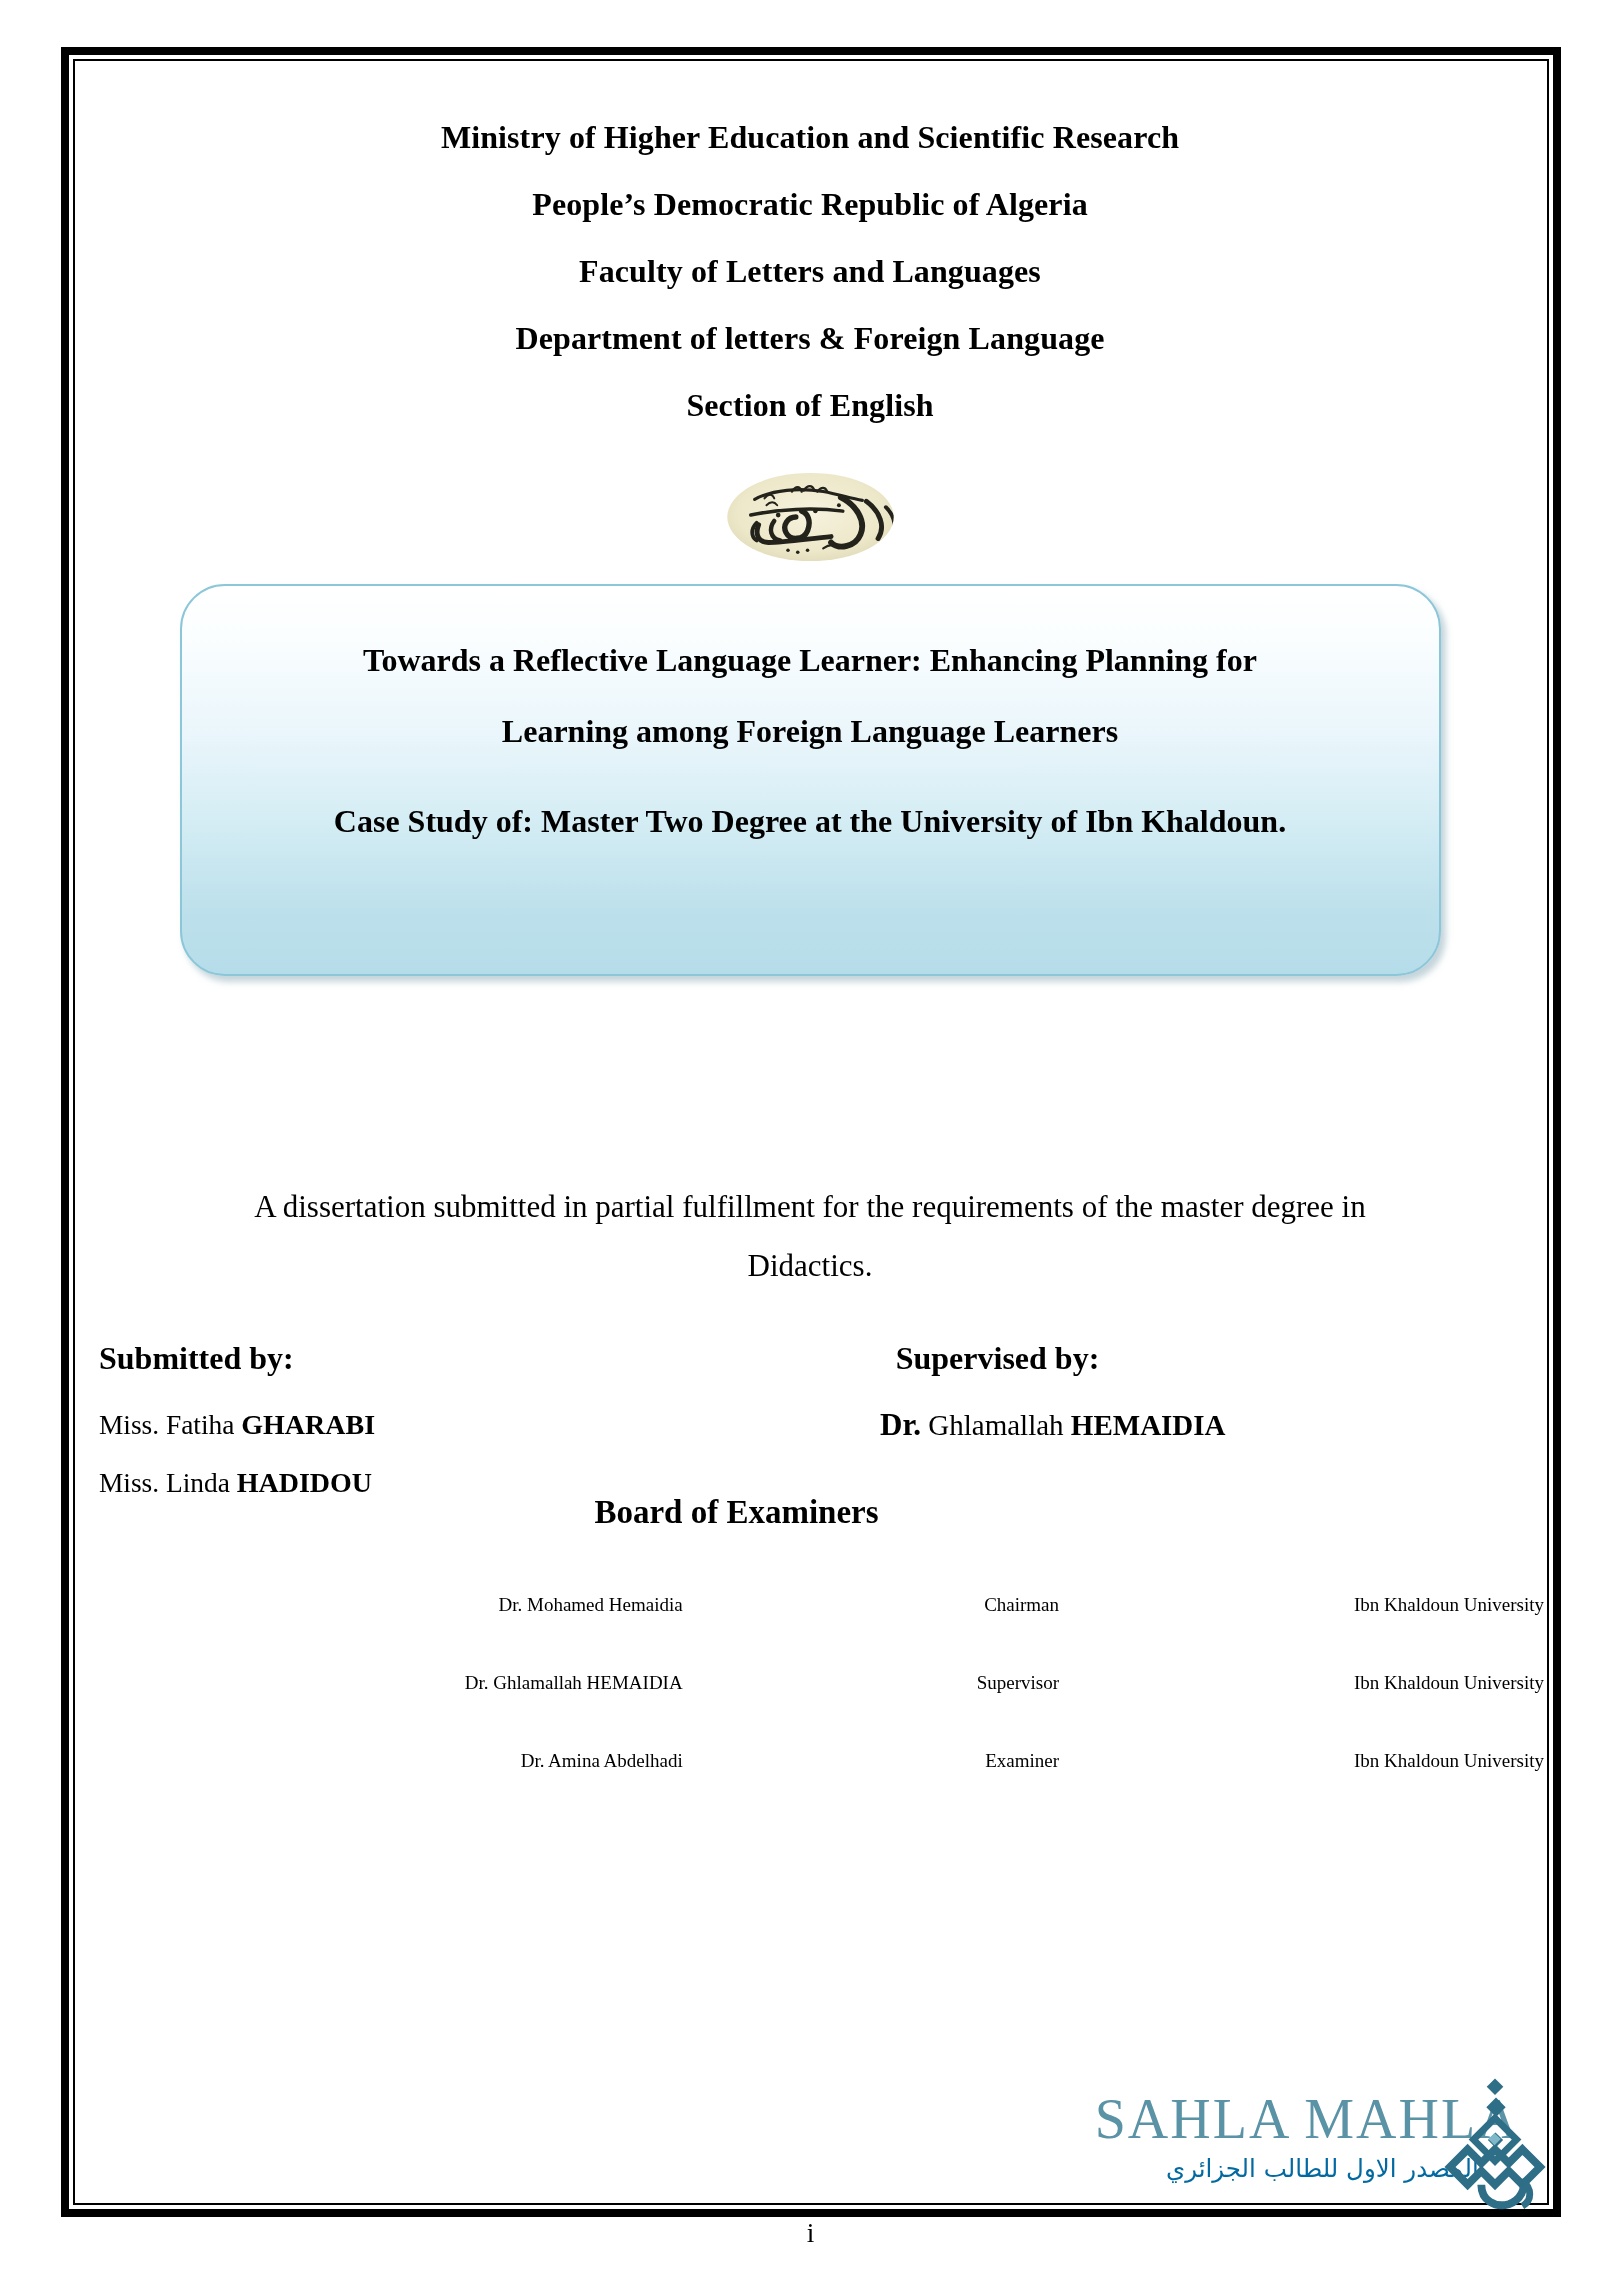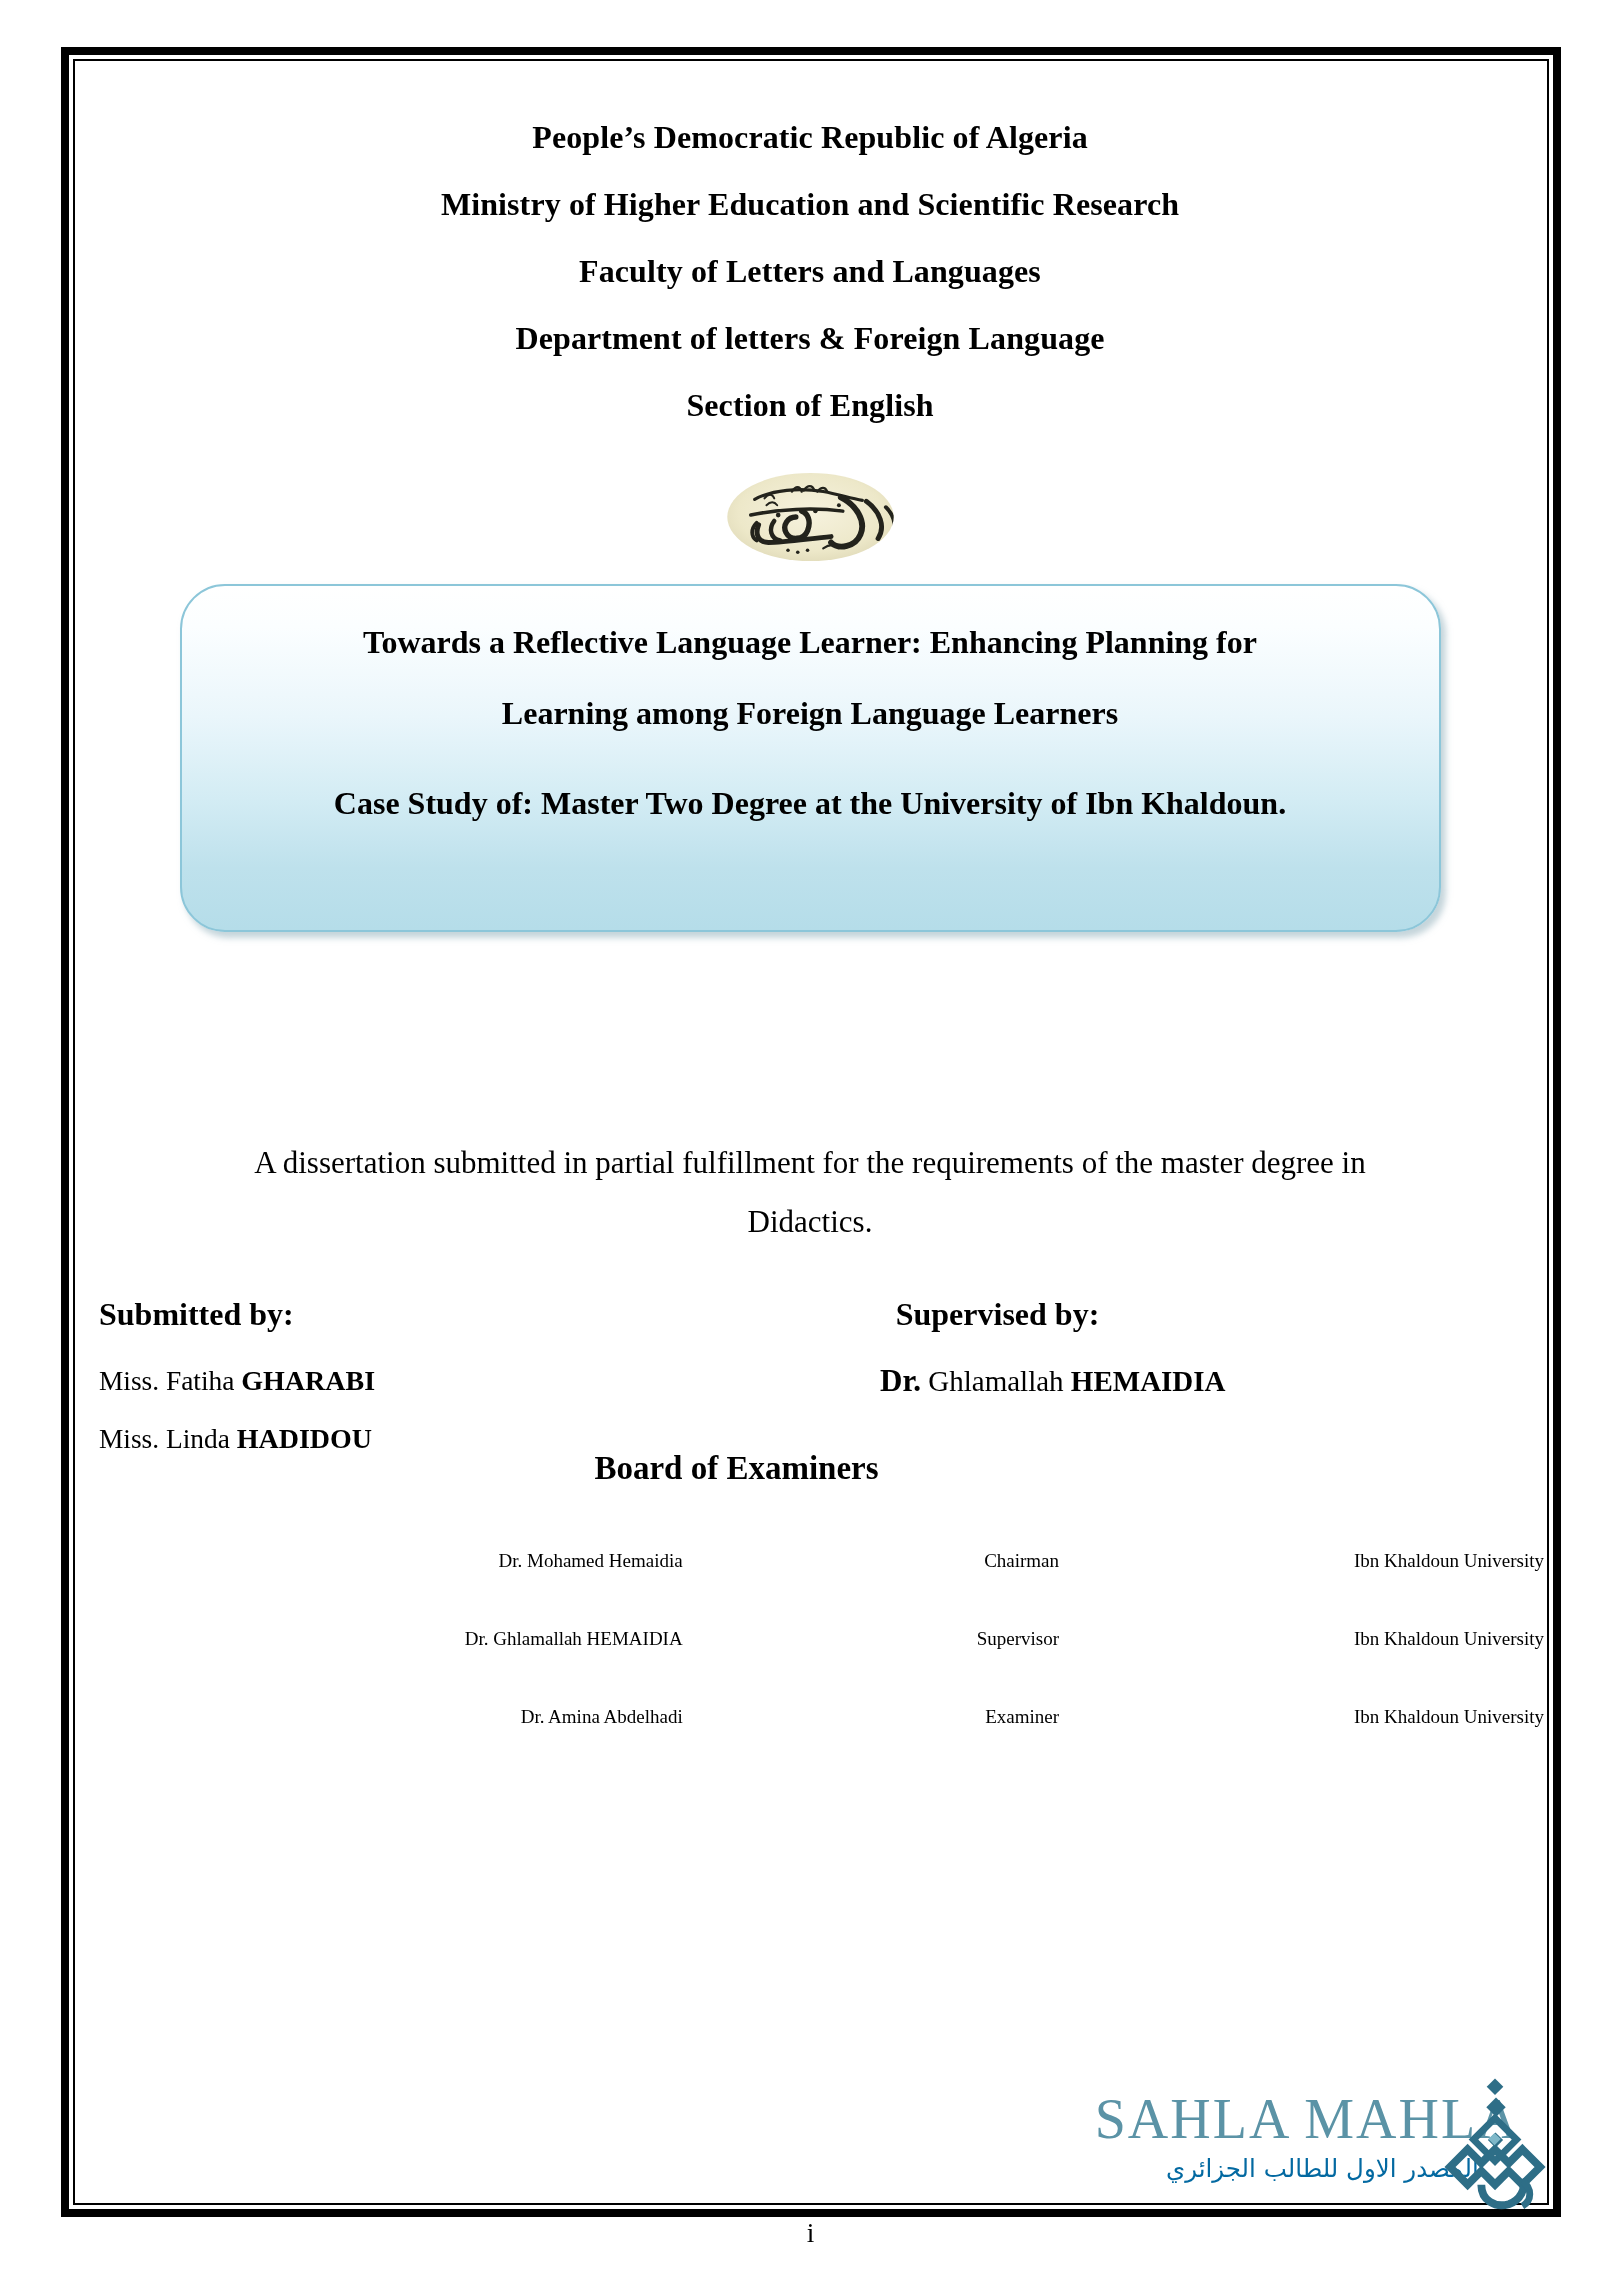--- a/index.html
+++ b/index.html
@@ -76,33 +76,33 @@
   }
 
   
   .title-box-wrap {
     display: flex;
     justify-content: center;
     margin-top: 17.6px;
   }
   .title-box {
     width: 1261px;
-    height: 348px;
+    height: 392px;
     box-sizing: border-box;
     border: 2px solid #8CC6D9;
     border-radius: 45px;
     background: linear-gradient(to bottom,
         #ffffff 0%,
         #fbfeff 12%,
         #eaf6fb 38%,
         #d3ecf4 62%,
         #bee1ec 82%,
         #b5dde9 100%);
     box-shadow: 4.9px 5.9px 5.9px rgba(150,178,190,0.55);
-    padding: 21px 33px 0 33px;
+    padding: 39px 33px 0 33px;
     text-align: center;
   }
   .title-main {
     font-family: "Liberation Serif", "DejaVu Serif", serif;
     font-weight: bold;
     font-size: 32px;
     line-height: 71px;
   }
   .title-case {
     font-family: "Liberation Serif", "DejaVu Serif", serif;
@@ -275,22 +275,22 @@
 </head>
 <body>
 
 <div class="page-frame">
   <div class="page-frame-inner"></div>
 </div>
 
 <div class="page-content">
 
   <div class="header-block">
+    <div class="header-line">Ministry of Higher Education and Scientific Research</div>
     <div class="header-line">People’s Democratic Republic of Algeria</div>
-    <div class="header-line">Ministry of Higher Education and Scientific Research</div>
     <div class="header-line">Faculty of Letters and Languages</div>
     <div class="header-line">Department of letters &amp; Foreign Language</div>
     <div class="header-line">Section of English</div>
   </div>
 
   <div class="logo-wrap">
     <svg class="uni-logo" viewBox="0 0 238 100">
       <defs>
         <radialGradient id="sealBg" cx="50%" cy="45%" r="62%">
           <stop offset="0%" stop-color="#F6F2DE"></stop>

